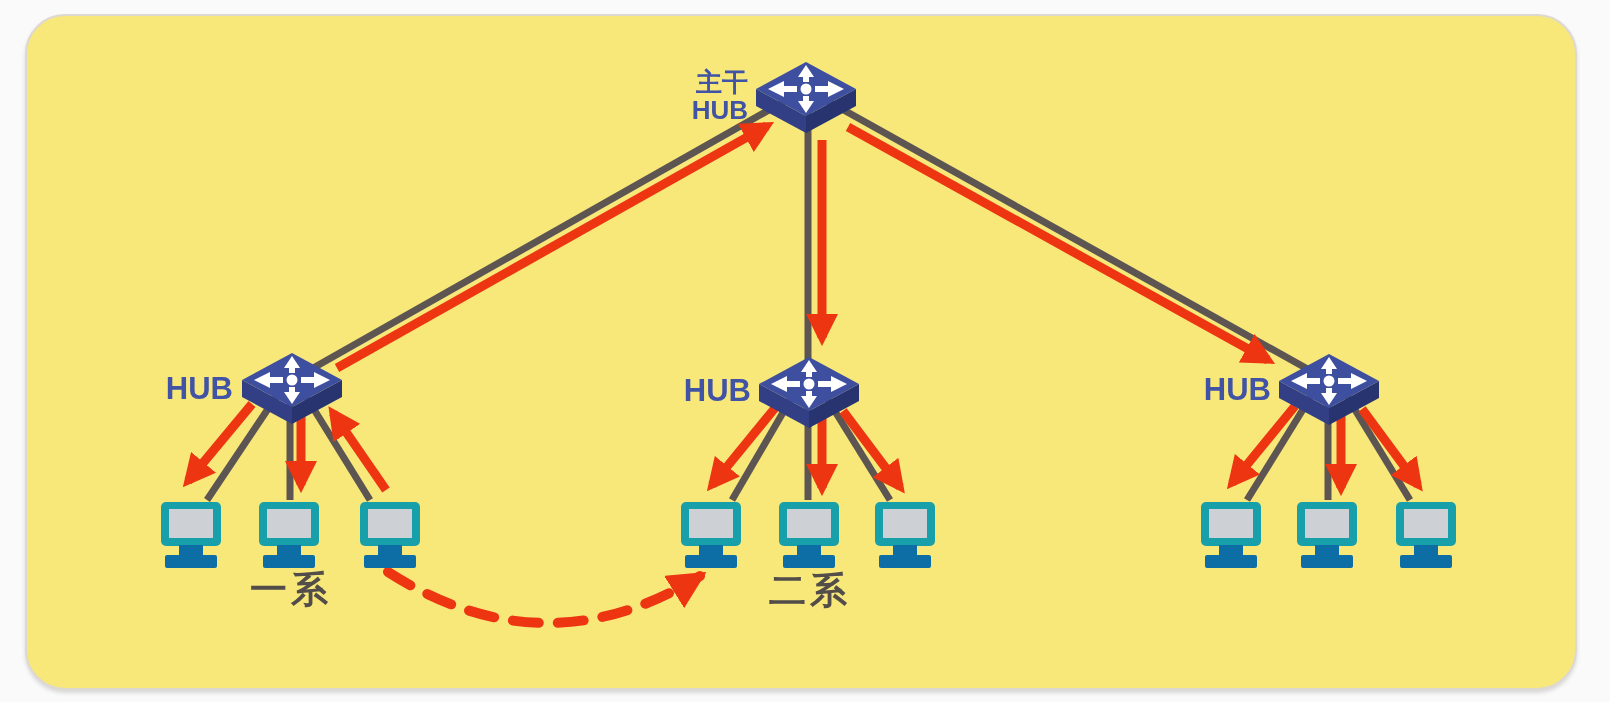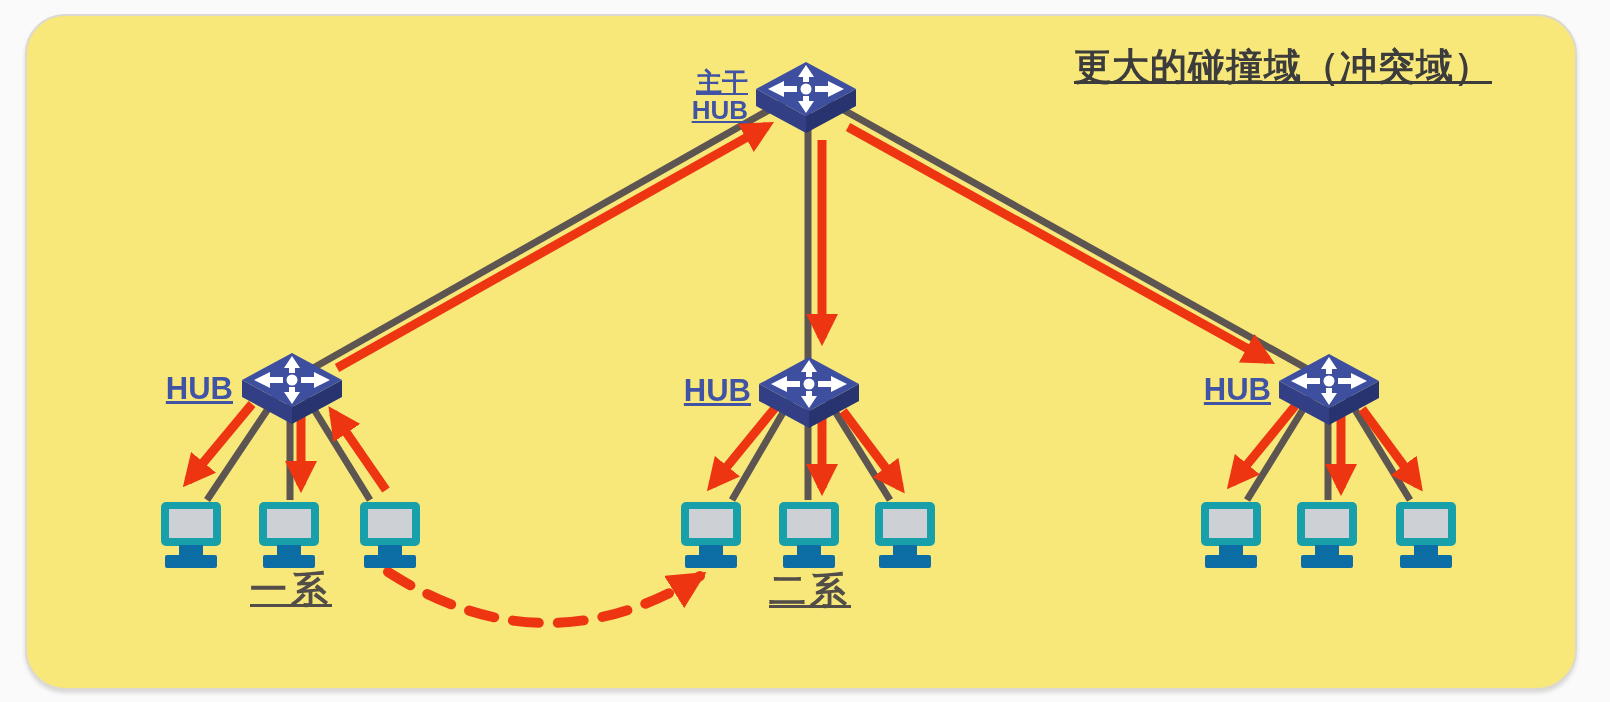--- a/index.html
+++ b/index.html
@@ -19,21 +19,21 @@
     --group-label:#524D49;
   }
   *{margin:0;padding:0;box-sizing:border-box;}
   html,body{width:1610px;height:702px;background:var(--page-bg);
     font-family:"Liberation Sans","DejaVu Sans",sans-serif;overflow:hidden;}
   .stage{position:relative;width:1610px;height:702px;}
   .panel{position:absolute;left:25px;top:14px;width:1552px;height:676px;
     background:var(--panel);border:2px solid var(--panel-border);border-radius:40px;
     box-shadow:0 3px 4px rgba(0,0,0,.14);}
   svg.diagram{position:absolute;left:0;top:0;width:1610px;height:702px;}
-  .label{position:absolute;font-weight:bold;white-space:nowrap;text-decoration:underline;}
+  .label{position:absolute;font-weight:bold;white-space:nowrap;}
   .title{right:118px;top:42px;font-size:37px;color:var(--title);letter-spacing:1px;}
   .backbone-label{left:600px;top:68px;width:148px;text-align:right;
     font-size:26px;line-height:28px;color:var(--hub-label);}
   .hub-label{width:110px;text-align:right;font-size:31px;color:var(--hub-label);}
   .hub-label.h1{left:123px;top:371px;}
   .hub-label.h2{left:641px;top:373px;}
   .hub-label.h3{left:1161px;top:372px;}
   .group-label{width:200px;text-align:center;font-size:37px;color:var(--group-label);letter-spacing:4px;}
   .group-label.g1{left:191px;top:565px;}
   .group-label.g2{left:710px;top:566px;}
@@ -116,21 +116,20 @@
     <use href="#pc-sym" transform="translate(289,502)"></use>
     <use href="#pc-sym" transform="translate(390,502)"></use>
     <use href="#pc-sym" transform="translate(711,502)"></use>
     <use href="#pc-sym" transform="translate(809,502)"></use>
     <use href="#pc-sym" transform="translate(905,502)"></use>
     <use href="#pc-sym" transform="translate(1231,502)"></use>
     <use href="#pc-sym" transform="translate(1327,502)"></use>
     <use href="#pc-sym" transform="translate(1426,502)"></use>
   </svg>
 
-  <div class="label title">更大的碰撞域（冲突域）</div>
 
   <div class="label backbone-label">
     <div>主干</div>
     <div>HUB</div>
   </div>
 
   <div class="label hub-label h1">HUB</div>
   <div class="label hub-label h2">HUB</div>
   <div class="label hub-label h3">HUB</div>
 

